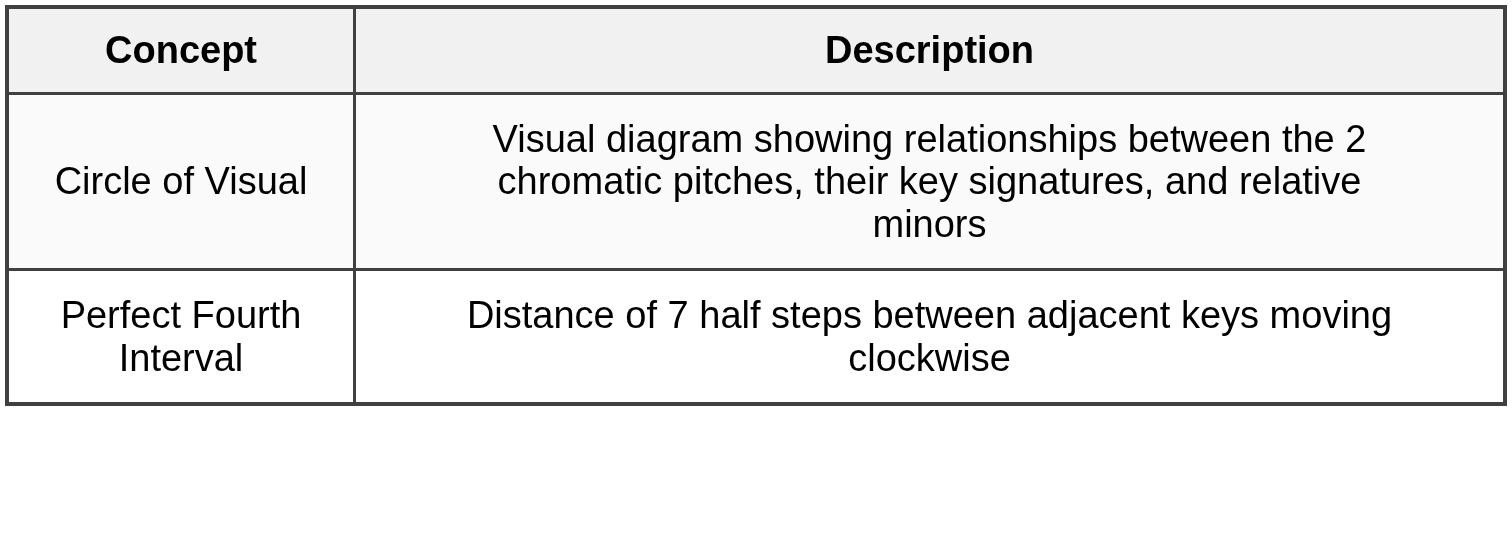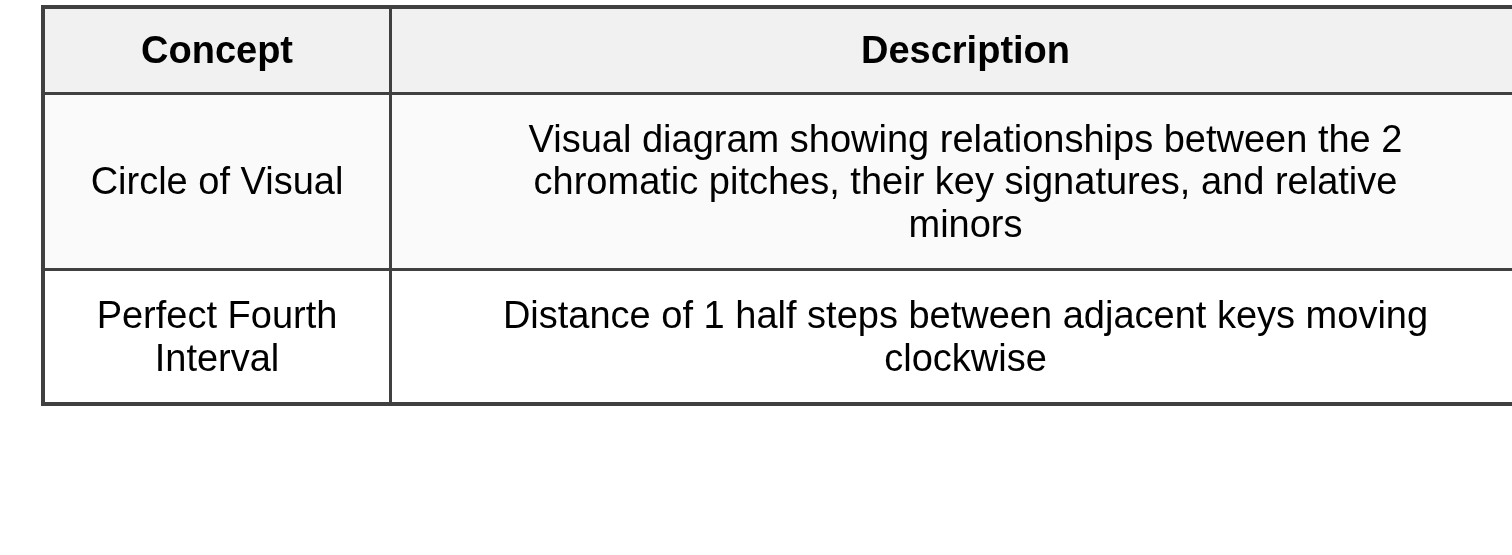--- a/index.html
+++ b/index.html
@@ -7,21 +7,20 @@
     padding: 0;
     background: #ffffff;
     font-family: "Liberation Sans", sans-serif;
     color: #000000;
   }
   .page {
     width: 1512px;
     height: 555px;
     overflow: hidden;
     box-sizing: border-box;
-    padding-left: 36px;
   }
   table.concepts {
     border-collapse: collapse;
     table-layout: fixed;
     margin: 5px 4px 5px 5px;
     width: 1502px;
     border: 4px solid #404040;
   }
   col.col-concept { width: 23.2%; }
   col.col-description { width: 76.8%; }
@@ -66,18 +65,18 @@
     <tbody>
       <tr>
         <td>Circle of Visual</td>
         <td>Visual diagram showing relationships between the 2
 chromatic pitches, their key signatures, and relative
 minors</td>
       </tr>
       <tr>
         <td>Perfect Fourth
 Interval</td>
-        <td>Distance of 1 half steps between adjacent keys moving
+        <td>Distance of 7 half steps between adjacent keys moving
 clockwise</td>
       </tr>
     </tbody>
   </table>
 </div>
 
 </body></html>

